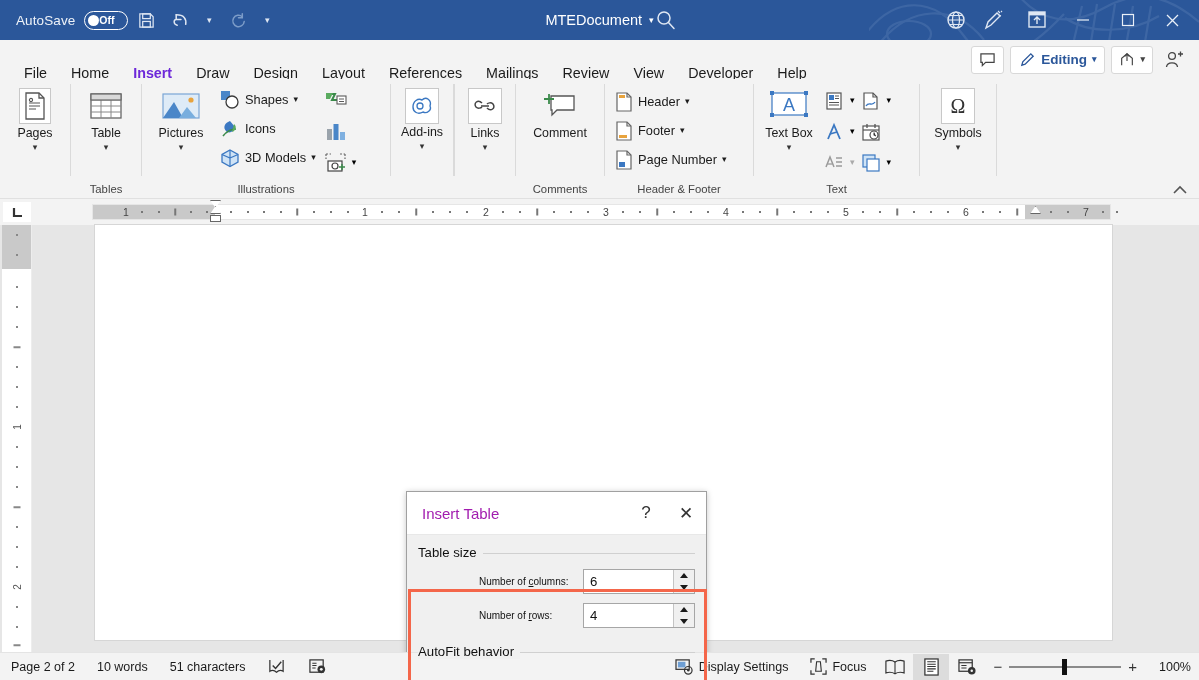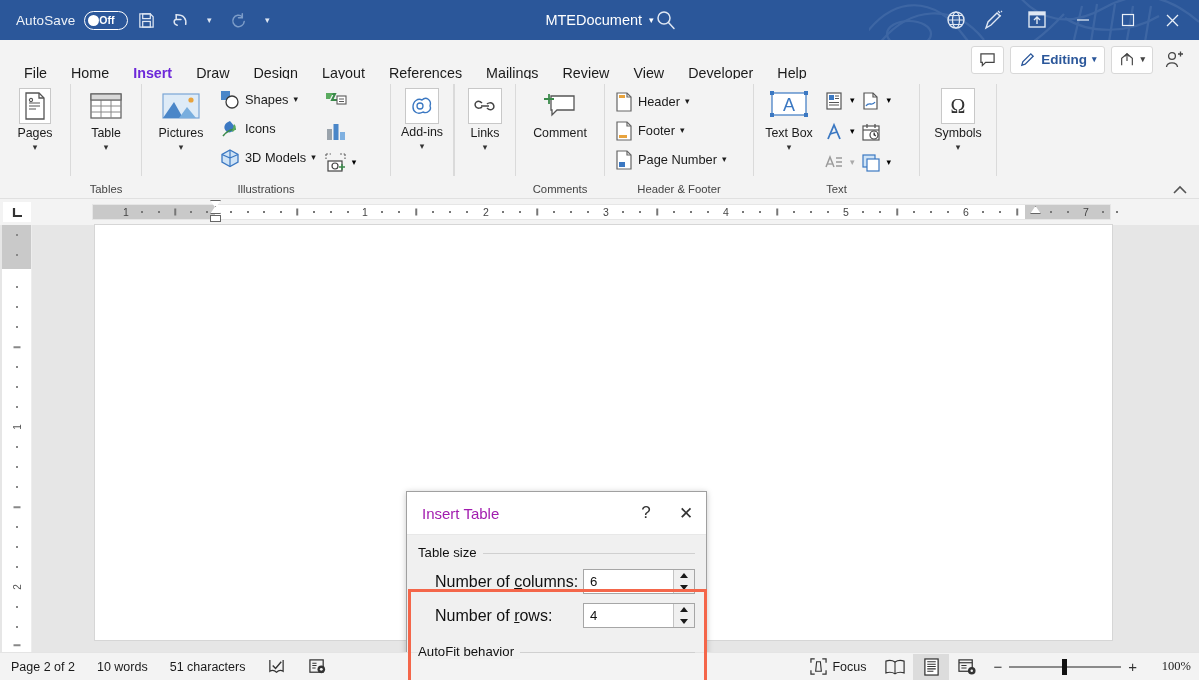--- a/index.html
+++ b/index.html
@@ -168,21 +168,21 @@
   .redbox {
     position: absolute; left: 1px; top: 44px; width: 299px; height: 103px;
     border: 3px solid #f4664a; pointer-events: none; z-index: 5;
   }
 
   .fieldset { margin: 10px 11px 0 11px; position: relative; }
   .fs-legend { font-size: 13.2px; color: #111; background: #f0f0f0; padding-right: 6px; position: relative; z-index:2; display:inline-block;}
   .fs-line { position:absolute; left:0; right:0; top:8px; height:1px; background:#d0d0d0; z-index:1;}
 
   .frow { display: flex; align-items: center; margin: 9px 0 0 0; padding-left: 17px; }
-  .frow .flabel { font-size: 16px; color: #111; }
+  .frow .flabel { font-size: 10px; color: #111; margin-left: 44px; }
   .flabel u { text-decoration: underline; }
   .spin {
     margin-left: auto; display: flex; width: 112px; height: 25px;
     border: 1px solid #a6a6a6; background: #fff;
   }
   .spin .val { flex: 1; display: flex; align-items: center; padding-left: 6px; font-size: 13.2px; color:#111;}
   .spin .arrows { width: 21px; border-left: 1px solid #c4c4c4; display:flex; flex-direction:column; background:#f0f0f0;}
   .spin .arrows div { flex:1; display:flex; align-items:center; justify-content:center; }
   .tri-up { width:0;height:0;border-left:4.5px solid transparent;border-right:4.5px solid transparent;border-bottom:5px solid #1a1a1a;}
   .tri-dn { width:0;height:0;border-left:4.5px solid transparent;border-right:4.5px solid transparent;border-top:5px solid #1a1a1a;}
@@ -201,21 +201,21 @@
     height: 28px; background: #f3f3f3; display: flex; align-items: center;
     font-size: 12.5px; color: #1b1b1b; border-top: 1px solid #e4e4e4;
   }
   .status .s-item { padding: 0 11px; display:flex; align-items:center; gap:5px; height:28px;}
   .status .s-right { margin-left:auto; display:flex; align-items:center; padding-right: 8px;}
   .viewbtn { width:36px; height:26px; display:flex; align-items:center; justify-content:center;}
   .viewbtn.sel { background: #dcdcdc; }
   .zoom-slider { display:flex; align-items:center; gap:7px; padding: 0 8px;}
   .zline { width: 112px; height: 2px; background:#8a8a8a; position:relative;}
   .zhandle { position:absolute; left:53px; top:-7px; width:5px; height:16px; background:#111;}
-  .zpct { width: 46px; text-align:right; font-size:12.5px;font-family:Liberation Serif, serif;}
+  .zpct { width: 46px; text-align:right; font-size:12.5px;}
   svg { display:block; }
 </style>
 </head>
 <body>
 
 <div class="app">
 
   <div class="titlebar">
     <svg class="tb-watermark" viewBox="0 0 330 40">
       <g stroke="#cfe0f5" stroke-width="2.2" fill="none">
@@ -878,20 +878,31 @@
           <rect x="2" y="2" width="14" height="13" fill="none" stroke="#333" stroke-width="1.3"></rect>
           <path d="M4.5 5.5 H9 M4.5 8 H9 M4.5 10.5 H8" stroke="#333" stroke-width="1.1"></path>
           <circle cx="14" cy="12" r="4" fill="#333"></circle>
           <circle cx="14" cy="12" r="1.5" fill="#f3f3f3"></circle>
         </svg>
     </div>
 
     <div class="s-right">
       <div class="s-item">
         <span>
+          <svg width="19" height="17" viewBox="0 0 20 18">
+              <rect x="1" y="2" width="14" height="10" fill="none" stroke="#333" stroke-width="1.3"></rect>
+              <rect x="3" y="4" width="8" height="6" fill="#6e9fd4"></rect>
+              <circle cx="14" cy="13" r="4" fill="none" stroke="#333" stroke-width="1.3"></circle>
+              <circle cx="14" cy="13" r="1.3" fill="#333"></circle>
+            </svg>
+        </span>
+        <span>Display Settings</span>
+      </div>
+      <div class="s-item">
+        <span>
           <svg width="17" height="17" viewBox="0 0 18 18">
               <path d="M1 5 V1 H5 M13 1 H17 V5 M17 13 V17 H13 M5 17 H1 V13" fill="none" stroke="#333" stroke-width="1.3"></path>
               <path d="M7 4 H11 L12 14 H6 Z" fill="none" stroke="#333" stroke-width="1.2"></path>
             </svg>
         </span>
         <span>Focus</span>
       </div>
       <div class="viewbtn">
         <svg width="20" height="16" viewBox="0 0 22 17">
             <path d="M1 2 C 4 1 8 1 11 3 C 14 1 18 1 21 2 V15 C 18 14 14 14 11 16 C 8 14 4 14 1 15 Z" fill="none" stroke="#333" stroke-width="1.3"></path>

